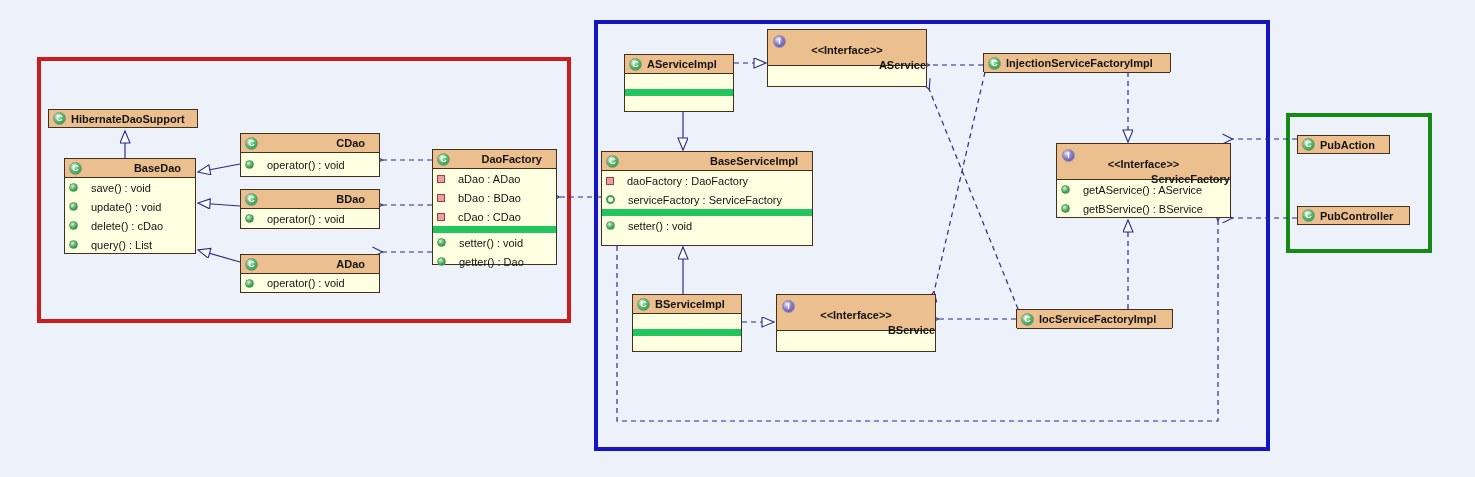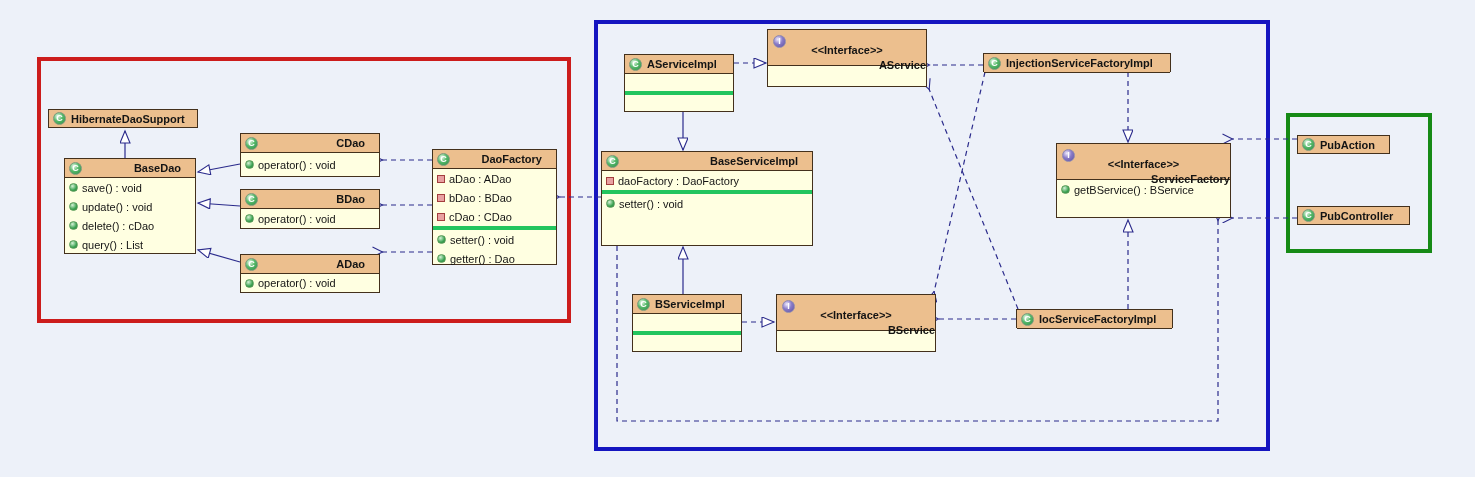--- a/index.html
+++ b/index.html
@@ -21,23 +21,23 @@
   .hdr{background:#ecbf8e;display:flex;align-items:center;gap:5px;padding:1px 4px;
     font-weight:bold;height:19px;box-sizing:border-box;border-bottom:1px solid #43301c;flex:none;}
   .uml-class.solo .hdr{border-bottom:none;height:100%;}
   .hdr.center .nm{flex:1;text-align:right;padding-right:10px;}
   .ifhdr{background:#ecbf8e;border-bottom:1px solid #43301c;position:relative;height:36px;
     box-sizing:border-box;font-weight:bold;flex:none;}
   .ifhdr .icon-slot{position:absolute;left:5px;top:4px;}
   .ifhdr .st{text-align:center;padding-top:14px;}
   .ifhdr .nm2{text-align:right;padding-top:3px;}
   .sect{box-sizing:border-box;}
-  .sect + .sect{border-top:4px solid #22c55e;}
+  .sect + .sect{border-top:7px solid #22c55e;}
   .sect.grow{flex:1;}
-  .row{display:flex;align-items:center;gap:4px;padding:0 4px;height:19px;box-sizing:border-box;white-space:nowrap;text-align:center;}
+  .row{display:flex;align-items:center;gap:13px;padding:0 4px;height:19px;box-sizing:border-box;white-space:nowrap;text-align:center;}
 
   
   .ci{width:13px;height:13px;border-radius:50%;flex:none;box-sizing:border-box;
     background:radial-gradient(circle at 35% 30%, #eafaea 0%, #57b96a 45%, #2e8b46 100%);
     border:1px solid #7d9a7d;color:#fff;font-size:9px;font-weight:bold;line-height:11px;
     display:inline-flex;align-items:center;justify-content:center;}
   .ii{width:13px;height:13px;border-radius:50%;flex:none;box-sizing:border-box;
     background:radial-gradient(circle at 35% 30%, #efeafc 0%, #8a7cc9 45%, #5d4f9e 100%);
     border:1px solid #8f8ab0;color:#fff;font-size:9px;font-weight:bold;line-height:11px;
     display:inline-flex;align-items:center;justify-content:center;}
@@ -227,20 +227,24 @@
   <div class="uml-class" style="left:601px;top:151px;width:212px;height:95px;">
     <div class="hdr center">
         <span class="ci">C</span>
       <span class="nm">BaseServiceImpl</span>
       </div>
     <div class="sect">
       <div class="row">
           <span class="mi-priv"></span>
           <span>daoFactory : DaoFactory</span>
         </div>
+      <div class="row">
+          <span class="mi-pub"></span>
+          <span>serviceFactory : ServiceFactory</span>
+        </div>
     </div>
     <div class="sect grow">
       <div class="row">
           <span class="mi-method"></span>
           <span>setter() : void</span>
         </div>
     </div>
   </div>
 
   <div class="uml-class" style="left:632px;top:294px;width:110px;height:58px;">
@@ -270,20 +274,24 @@
 
   <div class="uml-class" style="left:1056px;top:143px;width:175px;height:75px;">
     <div class="ifhdr">
         <span class="icon-slot"><span class="ii">I</span></span>
       <div class="st">&lt;&lt;Interface&gt;&gt;</div>
       <div class="nm2">ServiceFactory</div>
       </div>
     <div class="sect grow">
       <div class="row">
           <span class="mi-method"></span>
+          <span>getAService() : AService</span>
+        </div>
+      <div class="row">
+          <span class="mi-method"></span>
           <span>getBService() : BService</span>
         </div>
     </div>
   </div>
 
   <div class="uml-class solo" style="left:1297px;top:135px;width:93px;height:19px;">
     <div class="hdr">
         <span class="ci">C</span>
       <span class="nm">PubAction</span>
       </div>

